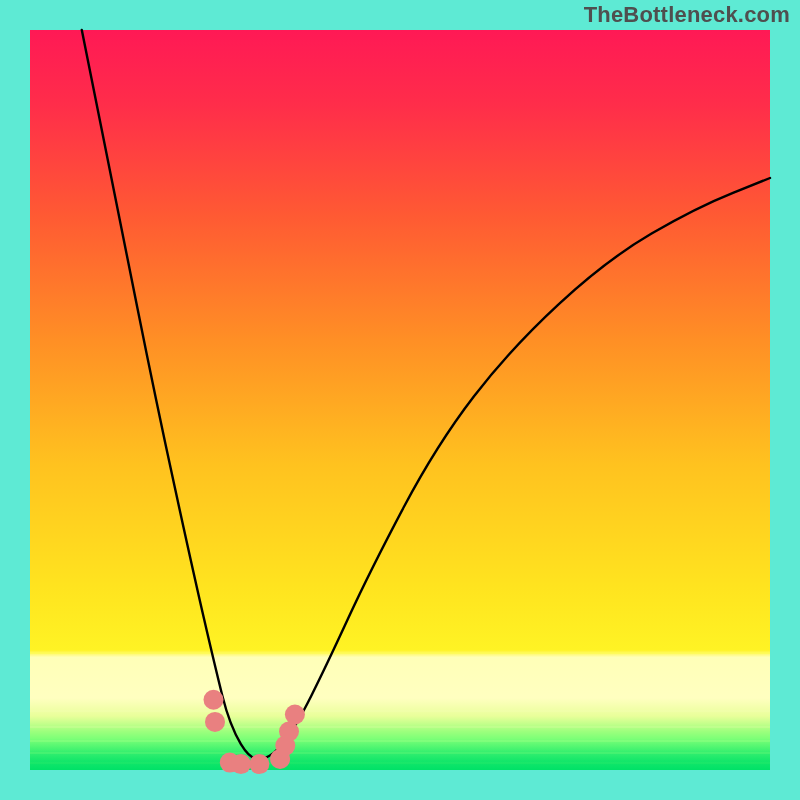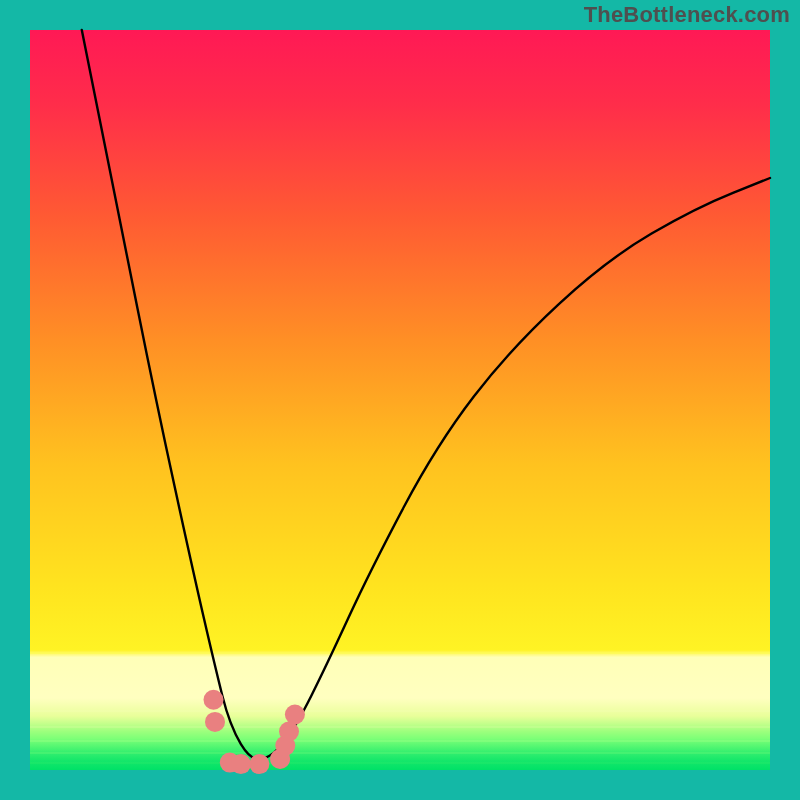--- a/index.html
+++ b/index.html
@@ -7,21 +7,21 @@
     padding: 0;
     width: 800px;
     height: 800px;
     overflow: hidden;
     background: #000;
     font-family: Arial, Helvetica, sans-serif;
   }
   .frame {
     position: absolute;
     inset: 0;
-    background: #14b8a6;
+    background: #5eead4;
   }
   .attribution {
     position: absolute;
     top: 2px;
     right: 10px;
     color: #4f4f4f;
     font-size: 22px;
     font-weight: 600;
     letter-spacing: 0.2px;
     z-index: 5;

